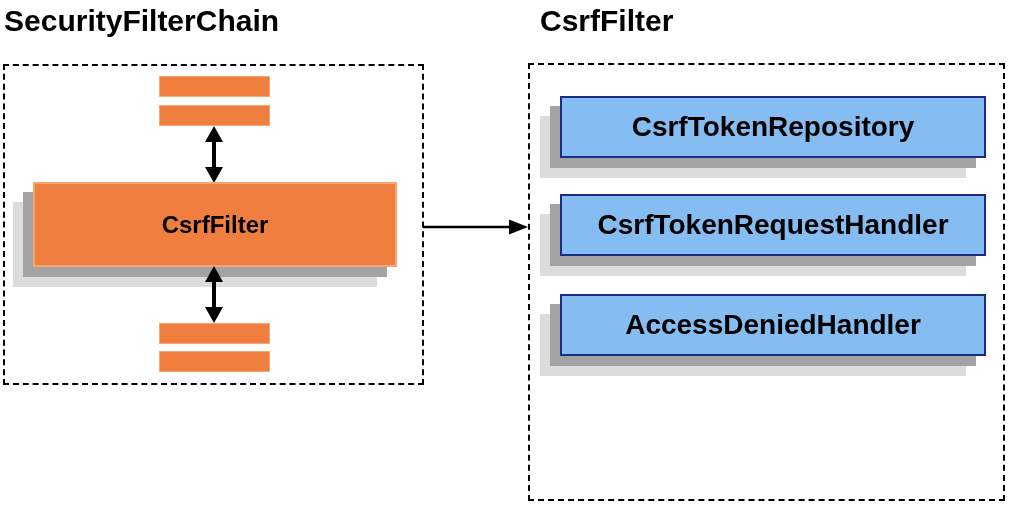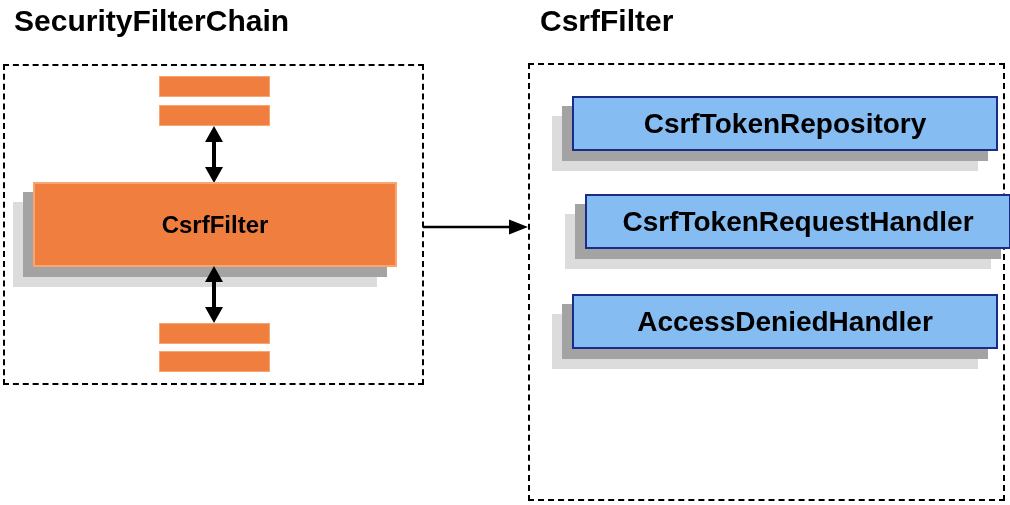--- a/index.html
+++ b/index.html
@@ -11,21 +11,21 @@
     font-family: "Liberation Sans", sans-serif;
     overflow: hidden;
   }
   .title {
     position: absolute;
     font-weight: bold;
     font-size: 30px;
     color: #000000;
     white-space: nowrap;
   }
-  .left-title  { left: 14px;   top: 4px; }
+  .left-title  { left: 4px;   top: 4px; }
   .right-title { left: 540px; top: 4px; }
 
   .dashed {
     position: absolute;
     border: 2px dashed #000000;
     background: transparent;
   }
   .left-dashed  { left: 3px;   top: 64px; width: 417px; height: 317px; }
   .right-dashed { left: 528px; top: 63px; width: 473px; height: 434px; }
 
@@ -52,23 +52,23 @@
     align-items: center;
     justify-content: center;
     font-weight: bold;
     color: #000000;
     box-sizing: border-box;
     text-align: center;
   }
   .orange-stack { left: 33px; top: 182px; width: 364px; height: 85px; }
   .orange-face  { background: #F07E3E; border: 2px solid #F7A571; font-size: 24px; }
 
-  .blue-stack { left: 572px; width: 426px; height: 55px; }
+  .blue-stack { left: 560px; width: 426px; height: 62px; }
   .b1 { top: 96px; }
-  .b2 { top: 194px; margin-left: 13px; }
+  .b2 { top: 194px; }
   .b3 { top: 294px; }
   .b4 { top: 393px; }
   .blue-face { background: #85BCF2; border: 2px solid #1A2C85; font-size: 28px; }
 
   .varrow { position: absolute; left: 202px; width: 24px; height: 57px; }
   .va1 { top: 126px; }
   .va2 { top: 266px; }
   .harrow { position: absolute; left: 423px; top: 217px; width: 105px; height: 20px; }
   .varrow svg, .harrow svg { display: block; width: 100%; height: 100%; }
 </style>

